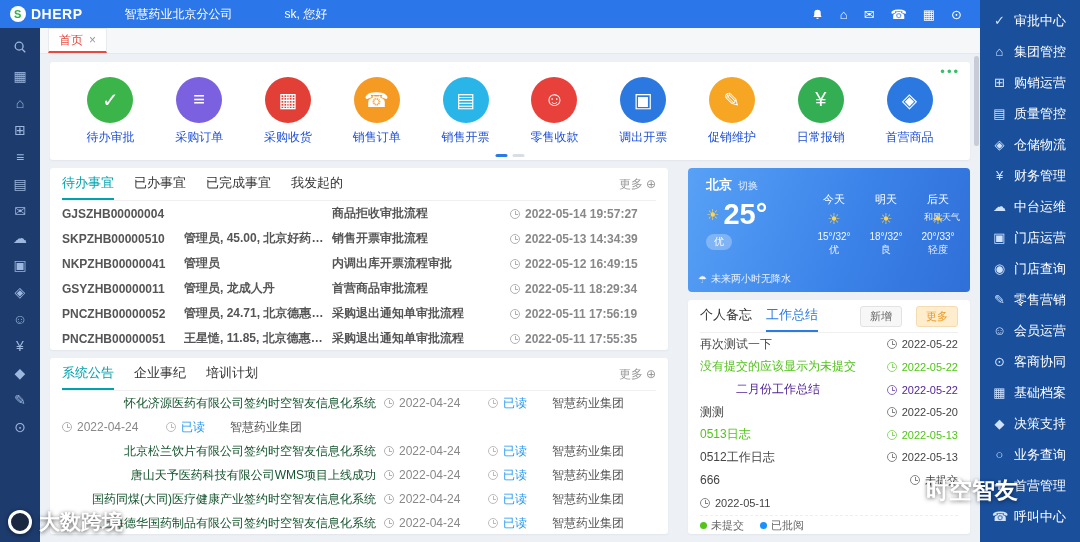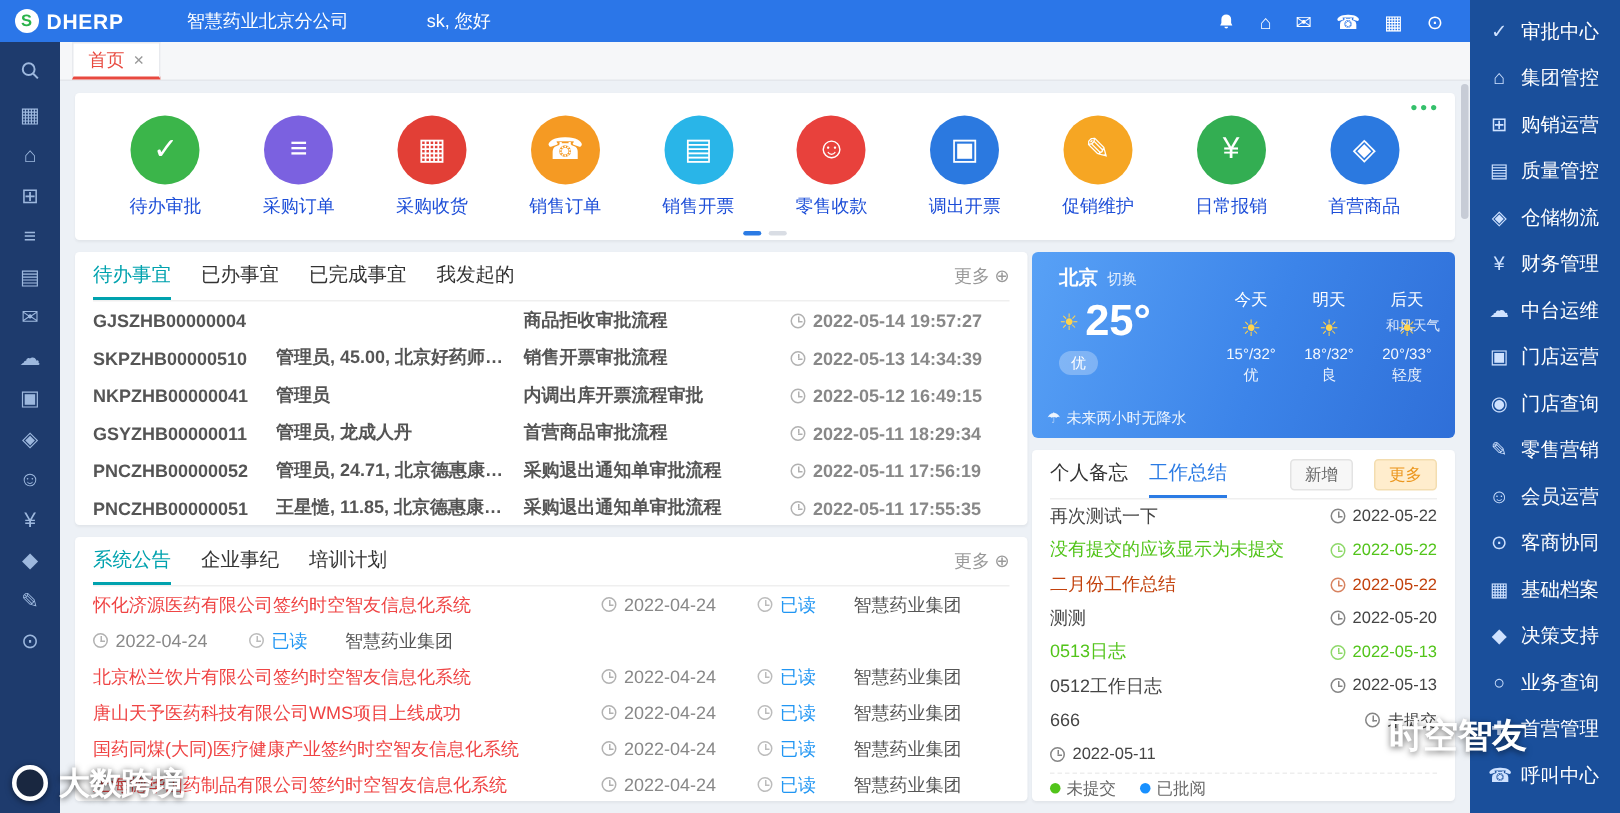--- a/index.html
+++ b/index.html
@@ -42,21 +42,21 @@
   .shortcuts{height:98px;display:flex;align-items:center;justify-content:space-around;position:relative;padding:0 16px;}
   .shortcut{text-align:center;cursor:pointer;width:64px;}
   .sc-circle{width:46px;height:46px;border-radius:50%;margin:0 auto;color:#fff;font-size:20px;
              display:flex;align-items:center;justify-content:center;}
   .sc-label{font-size:12px;color:#1d4ed8;margin-top:6px;white-space:nowrap;}
   .more-dots{position:absolute;top:2px;right:10px;color:#35c06b;font-size:13px;letter-spacing:2px;cursor:pointer;}
   .carousel{position:absolute;bottom:3px;left:50%;transform:translateX(-50%);display:flex;gap:5px;}
   .carousel i{width:12px;height:3px;border-radius:2px;background:#d9dde4;}
   .carousel i.on{background:var(--blue,#2b7be4);}
 
-  .content-row{display:flex;gap:3px;margin-top:8px;height:366px;}
+  .content-row{display:flex;gap:20px;margin-top:8px;height:366px;}
   .col-left{flex:1;display:flex;flex-direction:column;gap:8px;min-width:0;}
   .col-right{width:282px;display:flex;flex-direction:column;gap:8px;flex:none;}
 
   .panel{padding:0 12px;box-sizing:border-box;overflow:hidden;}
   .ph{display:flex;align-items:center;gap:20px;height:32px;border-bottom:1px solid #efefef;}
   .ptab{font-size:13px;color:#333;cursor:pointer;line-height:30px;border-bottom:2px solid transparent;white-space:nowrap;}
   .ptab.act-teal{color:var(--teal,#00a2ae);border-bottom-color:var(--teal,#00a2ae);}
   .ptab.act-blue{color:var(--blue,#2b7be4);border-bottom-color:var(--blue,#2b7be4);}
   .more-link{margin-left:auto;color:#999;font-size:12px;display:flex;align-items:center;gap:3px;cursor:pointer;}
 
@@ -67,21 +67,21 @@
 
   .todo{height:182px;}
   .trow{display:flex;align-items:center;height:25px;font-size:12px;color:#555;cursor:pointer;font-weight:bold;}
   .c-id{width:122px;flex:none;}
   .c-who{flex:1;white-space:nowrap;overflow:hidden;text-overflow:ellipsis;padding-right:8px;min-width:0;}
   .c-proc{width:178px;flex:none;white-space:nowrap;overflow:hidden;text-overflow:ellipsis;}
   .c-time{width:146px;flex:none;display:flex;align-items:center;gap:5px;color:#888;}
 
   .announce{flex:1;}
   .arow{display:flex;align-items:center;height:24px;font-size:12px;cursor:pointer;}
-  .a-title{flex:1;color:#ef4444;white-space:nowrap;overflow:hidden;text-overflow:ellipsis;padding-right:8px;min-width:0;}
+  .a-title{flex:1;color:#14532d;white-space:nowrap;overflow:hidden;text-overflow:ellipsis;padding-right:8px;min-width:0;text-align:right;}
   .a-date{width:104px;flex:none;display:flex;gap:5px;align-items:center;color:#888;}
   .a-status{width:64px;flex:none;display:flex;gap:5px;align-items:center;color:var(--link,#2196f3);}
   .a-status .clock{color:#999;}
   .a-org{width:104px;flex:none;color:#555;white-space:nowrap;overflow:hidden;}
 
   .weather{height:124px;flex:none;border-radius:4px;color:#fff;position:relative;box-sizing:border-box;overflow:hidden;
            background:linear-gradient(110deg,#58a1f6 0%,#3c84e9 55%,#2f6fd8 100%);}
   .w-left{position:absolute;left:18px;top:8px;width:104px;}
   .w-city{font-size:13px;font-weight:bold;display:flex;gap:6px;align-items:baseline;}
   .w-switch{font-size:10px;opacity:.85;font-weight:normal;cursor:pointer;}
@@ -529,21 +529,21 @@
                 <span>2022-05-22</span>
               </span>
           </div>
           <div class="mrow" style="color: rgb(82, 196, 26);">
             <span class="m-title">没有提交的应该显示为未提交</span>
             <span class="m-date">
                 <i class="clock"></i>
                 <span>2022-05-22</span>
               </span>
           </div>
-          <div class="mrow" style="color: #c2410c;">
+          <div class="mrow" style="color: #4c1d95; margin-left: 36px;">
             <span class="m-title">二月份工作总结</span>
             <span class="m-date">
                 <i class="clock"></i>
                 <span>2022-05-22</span>
               </span>
           </div>
           <div class="mrow" style="color: rgb(68, 68, 68);">
             <span class="m-title">测测</span>
             <span class="m-date">
                 <i class="clock"></i>

